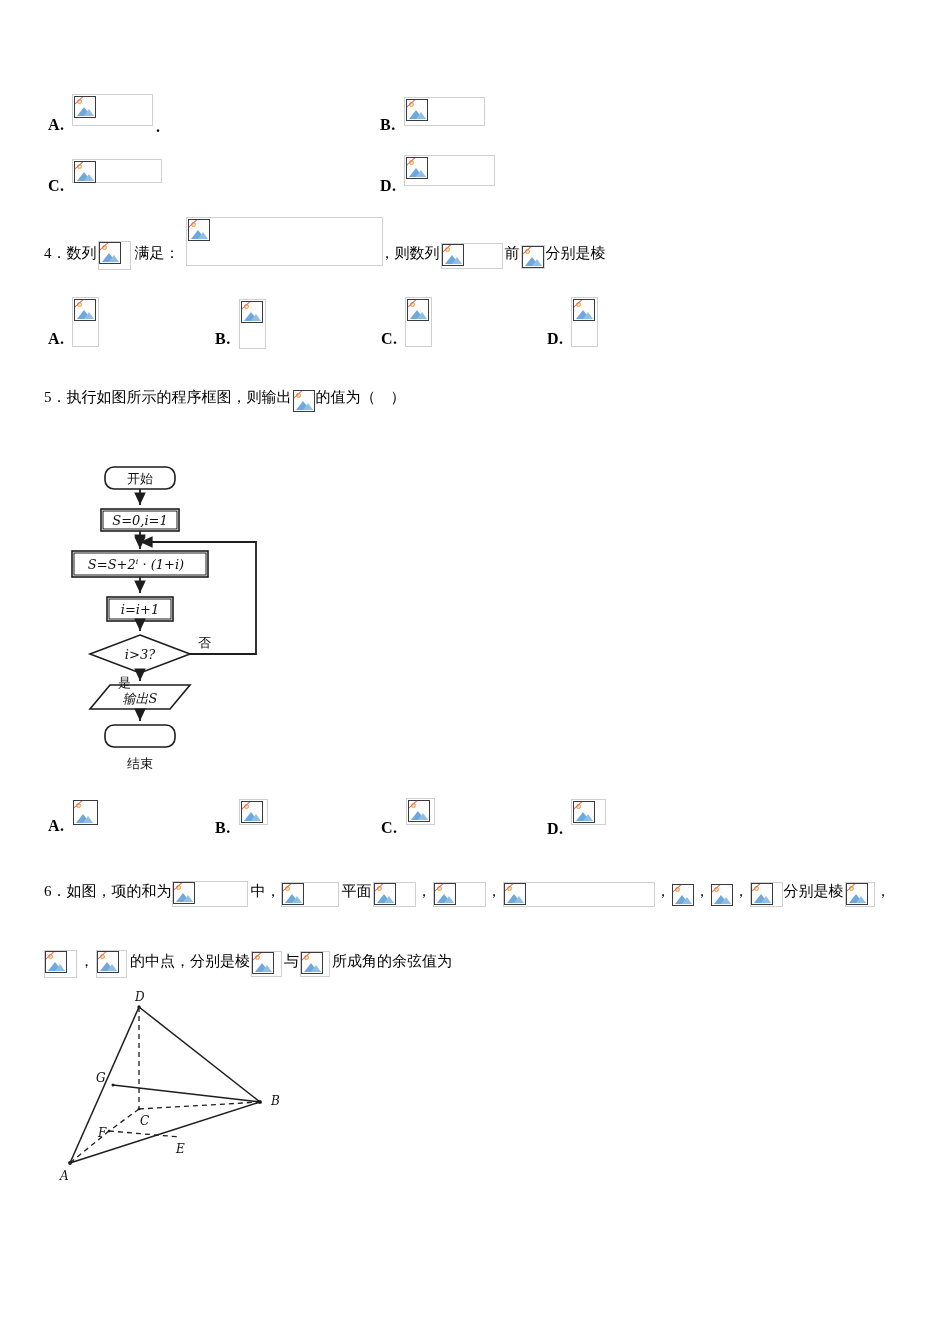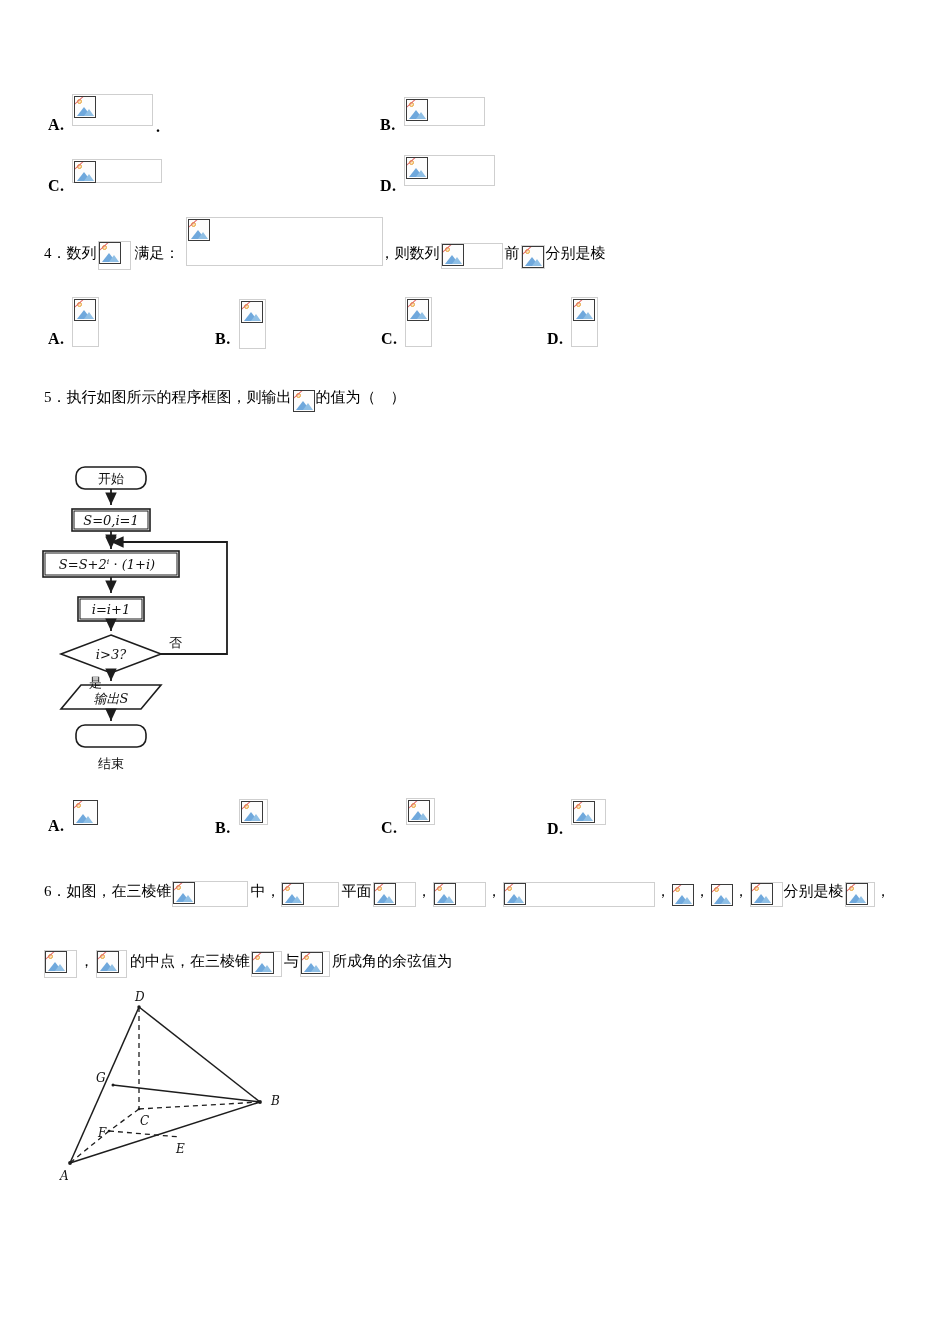--- a/index.html
+++ b/index.html
@@ -273,21 +273,21 @@
       <span class="txt">执行如图所示的程序框图，则输出</span>
       <span class="brokenimg inline-icon" style="margin:0 1px -4px 1px;">
         <span class="sun"></span>
         <span class="mtn"></span>
         <span class="mtn2"></span>
         <span class="slash"></span>
       </span>
       <span class="txt">的值为（　）</span>
     </div>
 
-    <div class="flow" style="left:39px; top:455px;">
+    <div class="flow" style="left:68px; top:455px;">
       <svg width="260" height="320" viewBox="0 0 260 320" xmlns="http://www.w3.org/2000/svg">
         <defs>
           <marker id="arrow" markerWidth="9" markerHeight="9" refX="7" refY="3.2" orient="auto">
             <path d="M0,0 L7,3.2 L0,6.4 z" fill="#1d1d1d"></path>
           </marker>
         </defs>
         <g fill="none" stroke="#1d1d1d" stroke-width="1.6">
 
           <rect x="37" y="12" width="70" height="22" rx="9" ry="9"></rect>
 
@@ -379,21 +379,21 @@
         <span class="mtn2"></span>
         <span class="slash"></span>
       </span>
     </div>
   </div>
 
   <div>
 
     <div class="qline" style="left:44px; top:880px;">
       <span class="txt">6．</span>
-      <span class="txt">如图，在三棱锥</span>
+      <span class="txt">如图，项的和为</span>
       <span class="inlinebox" style="width:76px; height:26px; margin:0 3px -5px 0;">
         <span class="brokenimg">
           <span class="sun"></span>
           <span class="mtn"></span>
           <span class="mtn2"></span>
           <span class="slash"></span>
         </span>
       </span>
       <span class="txt">中，</span>
       <span class="inlinebox" style="width:58px; height:25px; margin:0 3px -5px 0;">
@@ -477,21 +477,21 @@
       </span>
       <span class="txt">，</span>
       <span class="inlinebox" style="width:31px; height:28px; margin:0 3px -6px 2px;">
         <span class="brokenimg">
           <span class="sun"></span>
           <span class="mtn"></span>
           <span class="mtn2"></span>
           <span class="slash"></span>
         </span>
       </span>
-      <span class="txt">的中点，在三棱锥</span>
+      <span class="txt">的中点，分别是棱</span>
       <span class="inlinebox" style="width:31px; height:26px; margin:0 2px -5px 1px;">
         <span class="brokenimg">
           <span class="sun"></span>
           <span class="mtn"></span>
           <span class="mtn2"></span>
           <span class="slash"></span>
         </span>
       </span>
       <span class="txt">与</span>
       <span class="inlinebox" style="width:30px; height:26px; margin:0 2px -5px 1px;">

